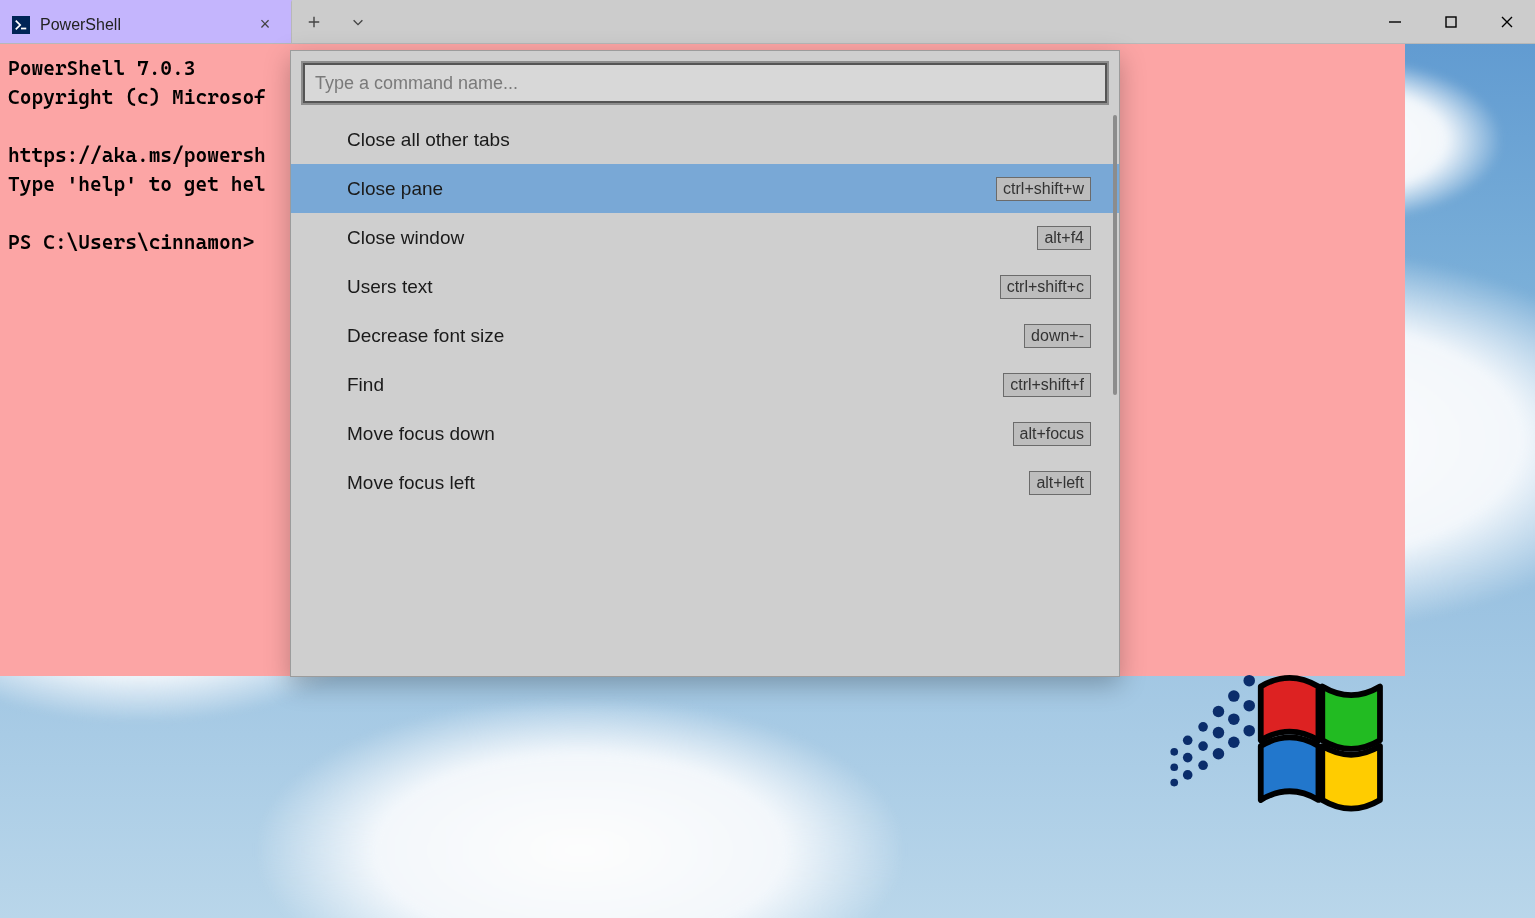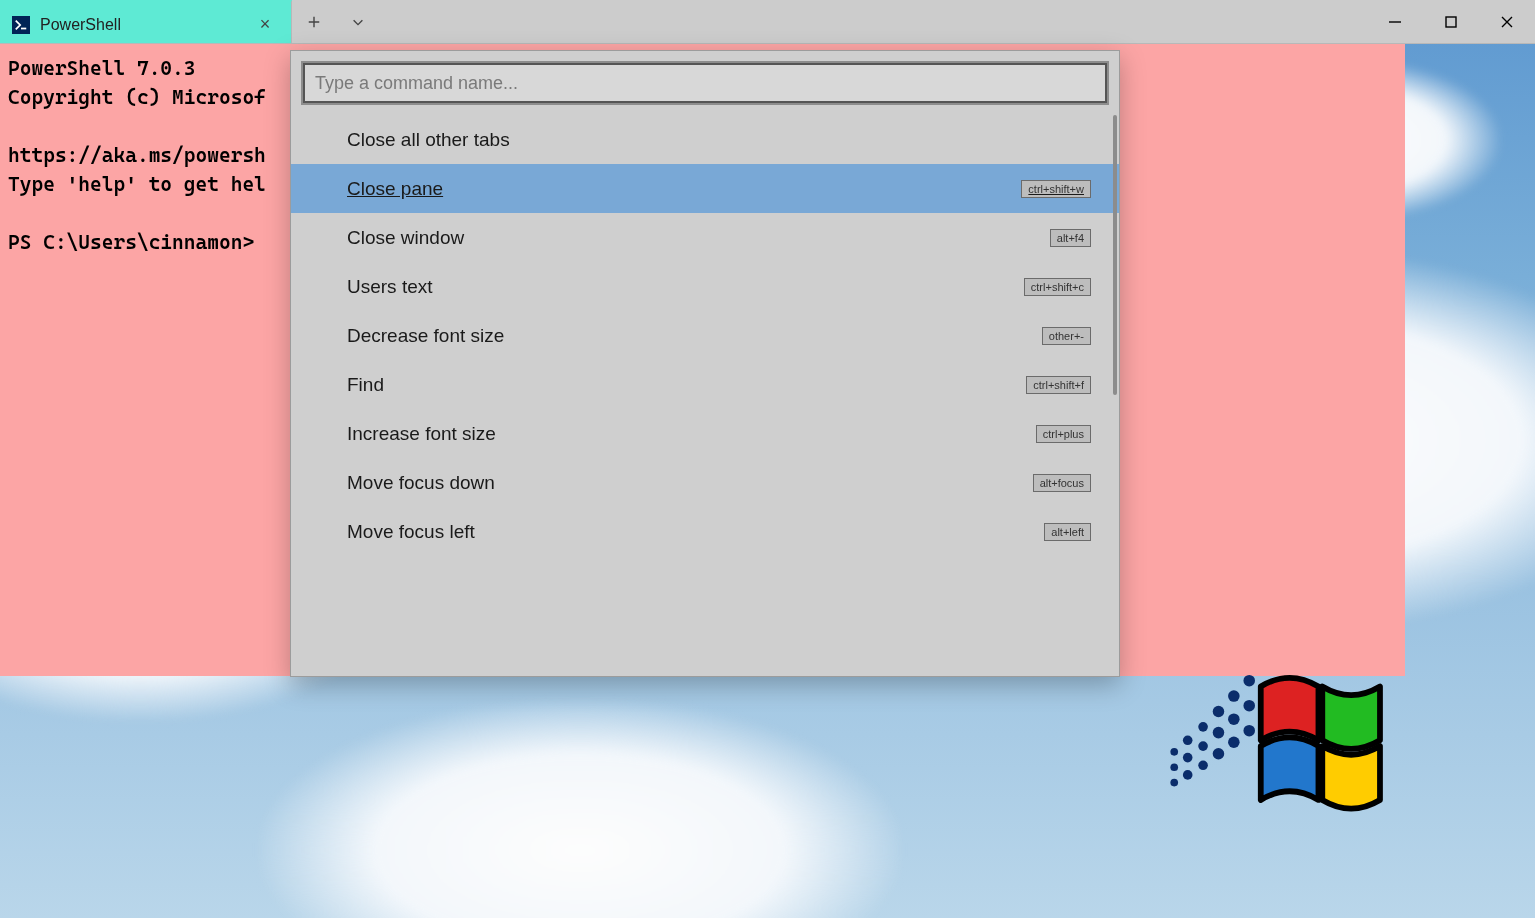--- a/index.html
+++ b/index.html
@@ -17,21 +17,21 @@
   .c5 { width: 420px; height: 200px; left: -40px; top: 50px; }
 
   
   .titlebar {
     position: absolute; left: 0; right: 0; top: 0; height: 44px;
     background: #cccccc; display: flex; align-items: stretch;
     border-bottom: 1px solid #b8b8b8;
   }
   .tab {
     position: relative; display: flex; align-items: center; gap: 10px;
-    background: #5eead4; border-top: 2px solid rgba(0,0,0,0); border-right: 1px solid #b8b8b8;
+    background: #c4b5fd; border-top: 2px solid rgba(0,0,0,0); border-right: 1px solid #b8b8b8;
     padding: 4px 14px 0 12px; width: 292px;
   }
   .tab-icon {
     width: 18px; height: 18px; background: #002456; display: flex; align-items: center; justify-content: center;
   }
   .tab-icon svg { width: 14px; height: 14px; }
   .tab-title { font-size: 16px; color: #222; flex: 1; }
   .tab-close { font-size: 18px; color: #444; width: 24px; text-align: center; cursor: default; }
   .newtab, .dropdown {
     width: 44px; display: flex; align-items: center; justify-content: center; color: #555; font-size: 18px;
@@ -60,23 +60,23 @@
     background: #d8d8d8; border: 2px solid #555; outline: 2px solid #8d8d8d;
     padding: 0 10px; font-size: 18px; color: #555;
   }
   .palette-search::placeholder { color: #7a7a7a; }
   .palette-list { flex: 1; overflow: hidden; position: relative; }
   .palette-list-inner { padding-top: 4px; }
   .palette-item {
     display: flex; align-items: center; justify-content: space-between;
     padding: 0 28px 0 56px; height: 49px; font-size: 19px; color: #1a1a1a;
   }
-  .palette-item.selected { background: #79a8d6; text-decoration: underline; }
+  .palette-item.selected { background: #79a8d6; }
   .shortcut {
-    font-size: 11px; color: #333; background: #bdbdbd; border: 1px solid #6b6b6b;
+    font-size: 16px; color: #333; background: #bdbdbd; border: 1px solid #6b6b6b;
     padding: 2px 6px; white-space: nowrap;
   }
   .palette-scrollbar {
     position: absolute; right: 2px; top: 4px; width: 4px; height: 280px;
     background: #8c8c8c; border-radius: 2px;
   }
 
   
   .winlogo { position: absolute; right: 130px; bottom: 70px; width: 250px; height: 200px; pointer-events: none; }
 </style>
@@ -151,29 +151,25 @@
         <div class="palette-item">
           <span>Close window</span>
           <span class="shortcut">alt+f4</span>
         </div>
         <div class="palette-item">
           <span>Users text</span>
           <span class="shortcut">ctrl+shift+c</span>
         </div>
         <div class="palette-item">
           <span>Decrease font size</span>
-          <span class="shortcut">other+-</span>
+          <span class="shortcut">down+-</span>
         </div>
         <div class="palette-item">
           <span>Find</span>
           <span class="shortcut">ctrl+shift+f</span>
-        </div>
-        <div class="palette-item">
-          <span>Increase font size</span>
-          <span class="shortcut">ctrl+plus</span>
         </div>
         <div class="palette-item">
           <span>Move focus down</span>
           <span class="shortcut">alt+focus</span>
         </div>
         <div class="palette-item">
           <span>Move focus left</span>
           <span class="shortcut">alt+left</span>
         </div>
       </div>

